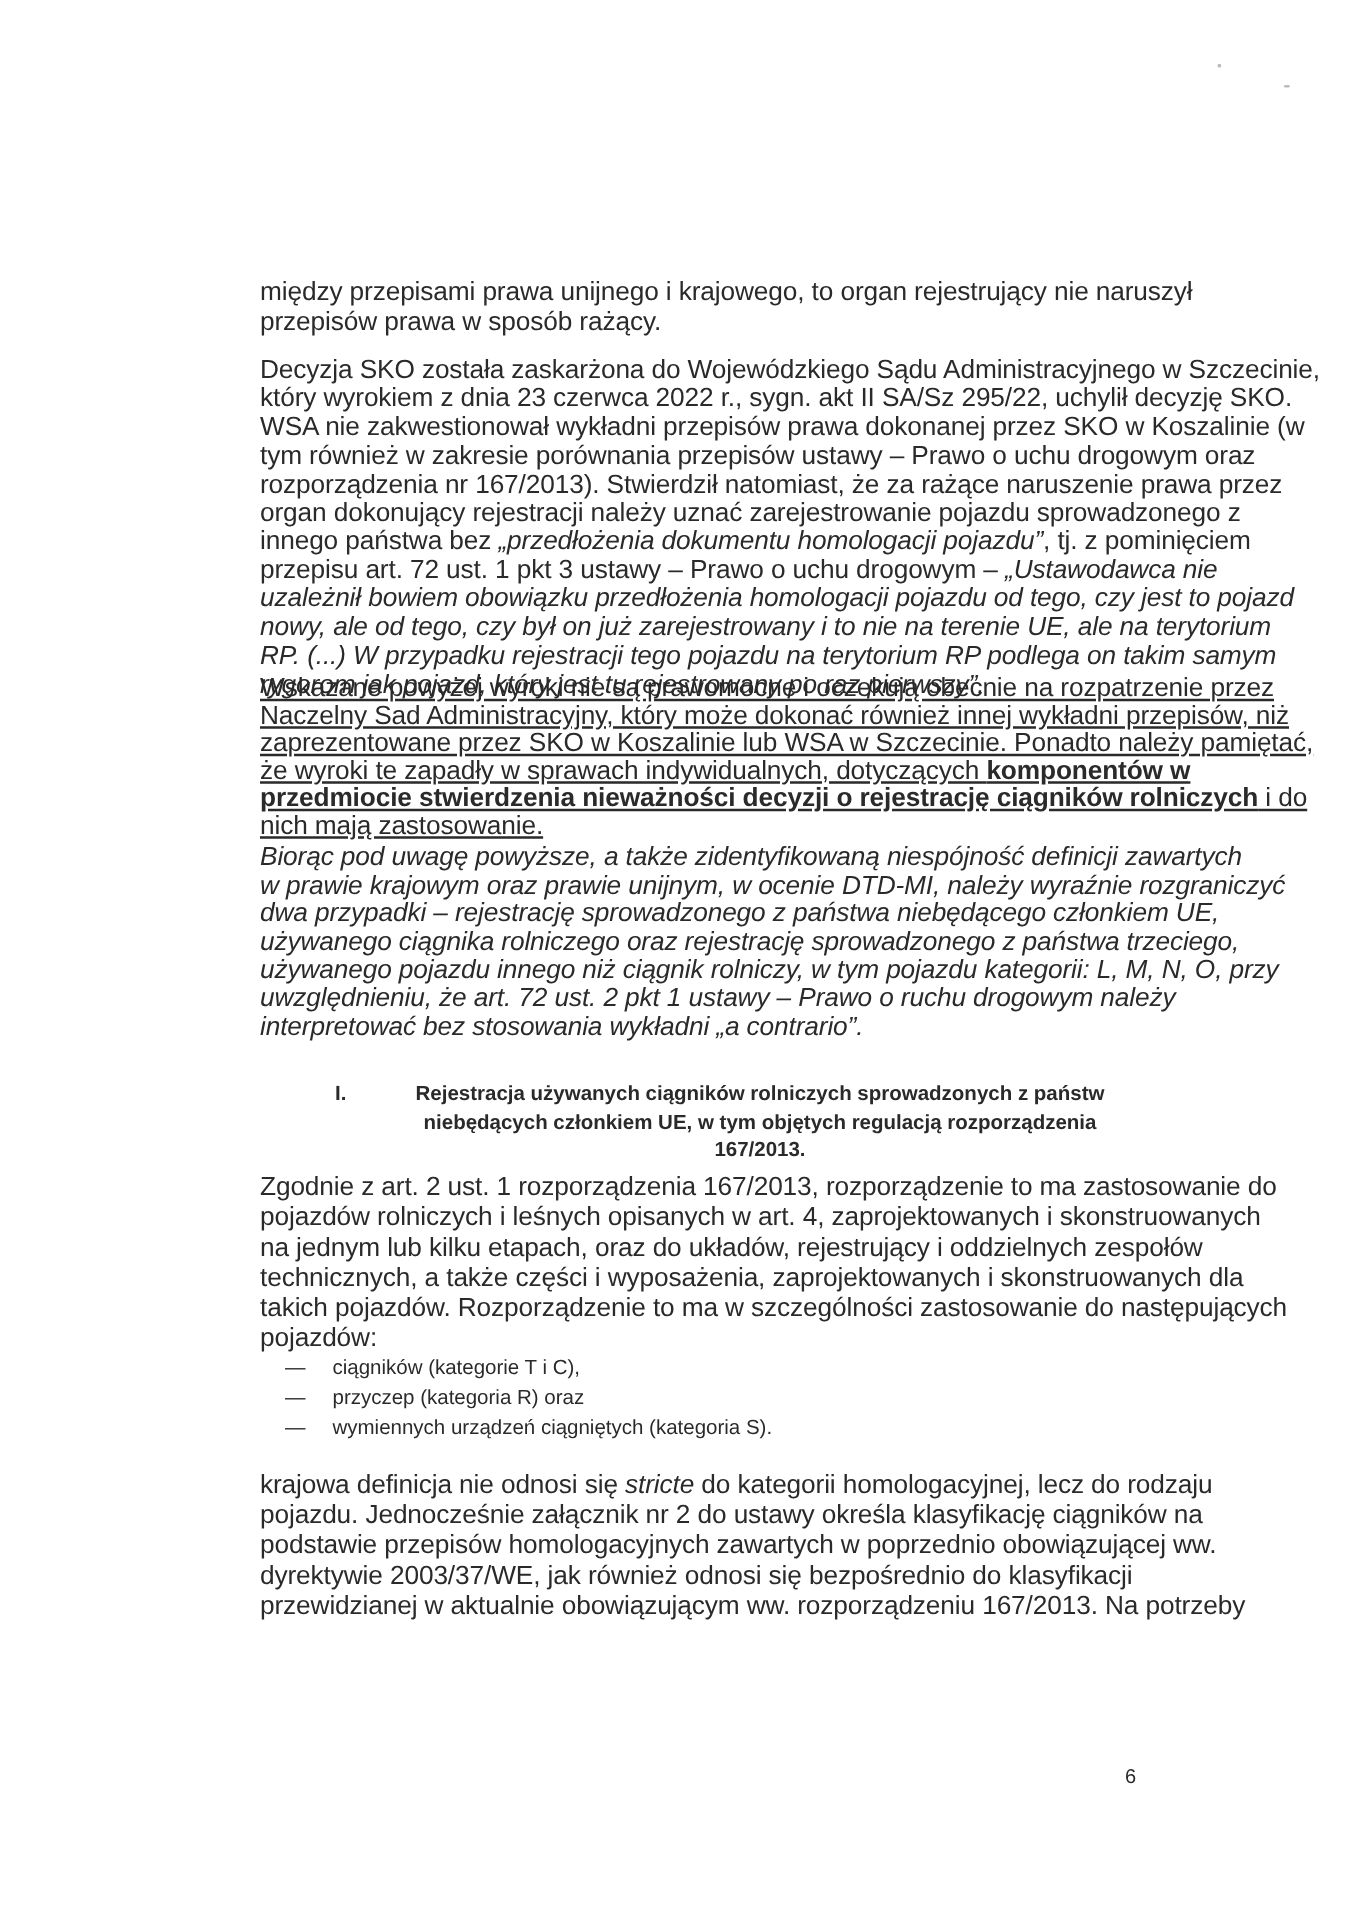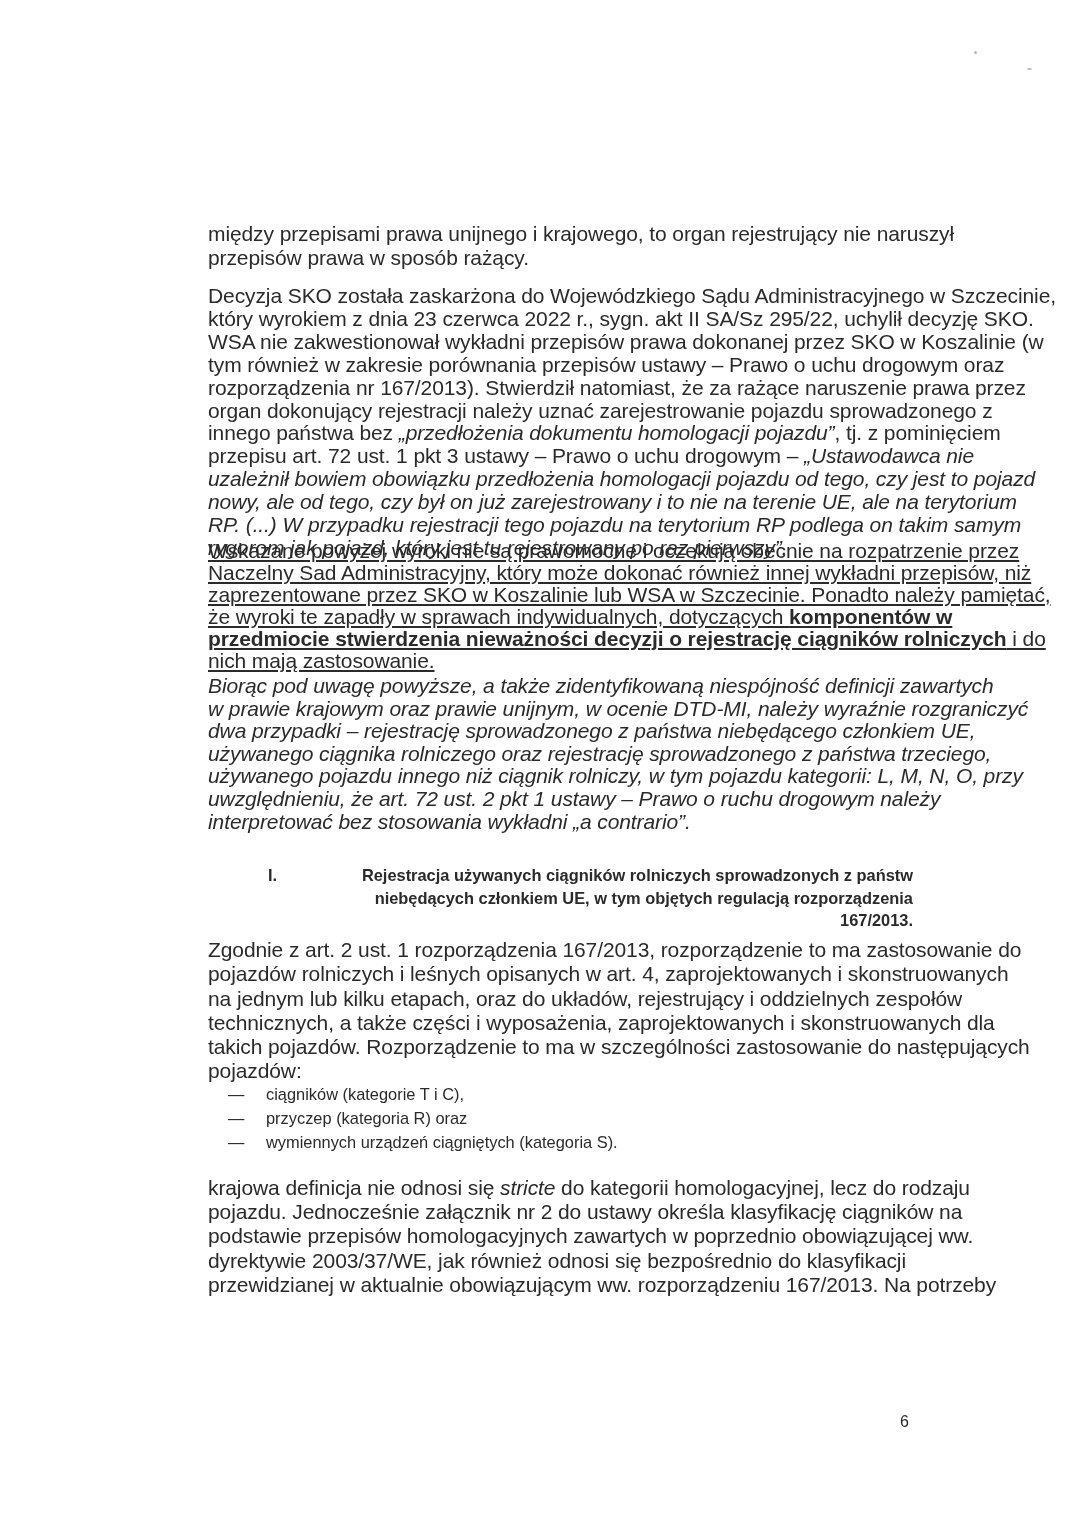--- a/index.html
+++ b/index.html
@@ -8,21 +8,21 @@
   .page { position:absolute; left:0; top:0; width:1086px; height:1536px; }
   .text-block { position:absolute; left:208px; width:698px; font-size:21px; line-height:24.2px;
                 text-align:justify; letter-spacing:-0.1px; }
   .text-block .line { display:block; text-align:justify; text-align-last:justify; white-space:nowrap; }
   .text-block .line.last { text-align-last:left; }
   .u { text-decoration:underline; text-underline-offset:2px; }
   .i { font-style:italic; }
   .b { font-weight:bold; }
   .heading { position:absolute; left:268px; width:630px; font-weight:bold; font-size:16.4px; line-height:22.5px; }
   .heading .num { position:absolute; left:0; top:0; }
-  .heading .title { position:absolute; left:55px; width:590px; text-align:right; }
+  .heading .title { position:absolute; left:45px; width:590px; text-align:center; }
   .list { position:absolute; left:228px; font-size:16.4px; line-height:24px; }
   .list .li { display:flex; }
   .list .dash { width:38px; }
   .page-num { position:absolute; left:900px; top:1413px; font-size:16px; }
   .speck { position:absolute; background:#bbb; border-radius:50%; }
 </style>
 </head>
 <body>
 
 <div class="page">

